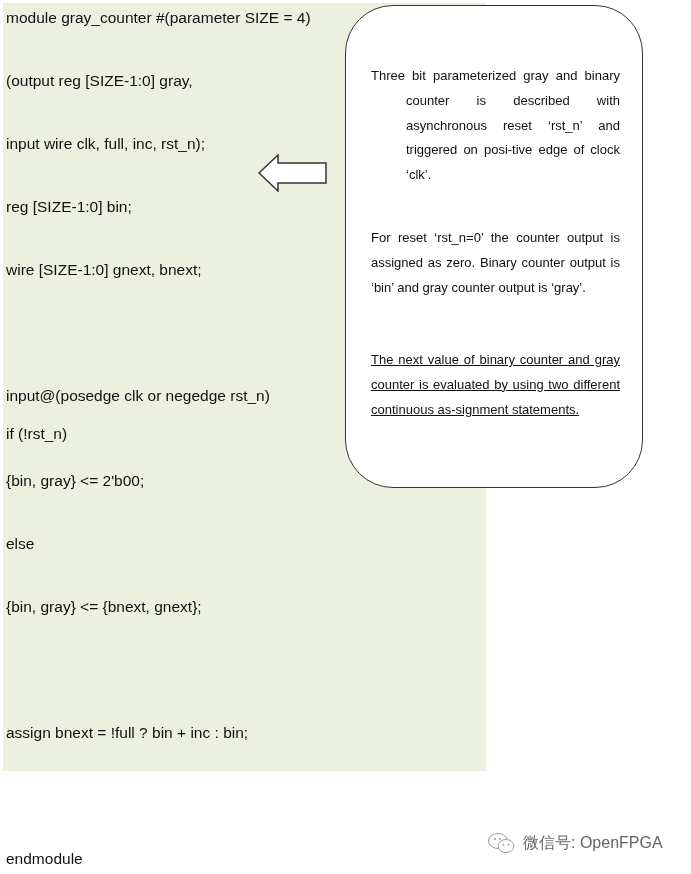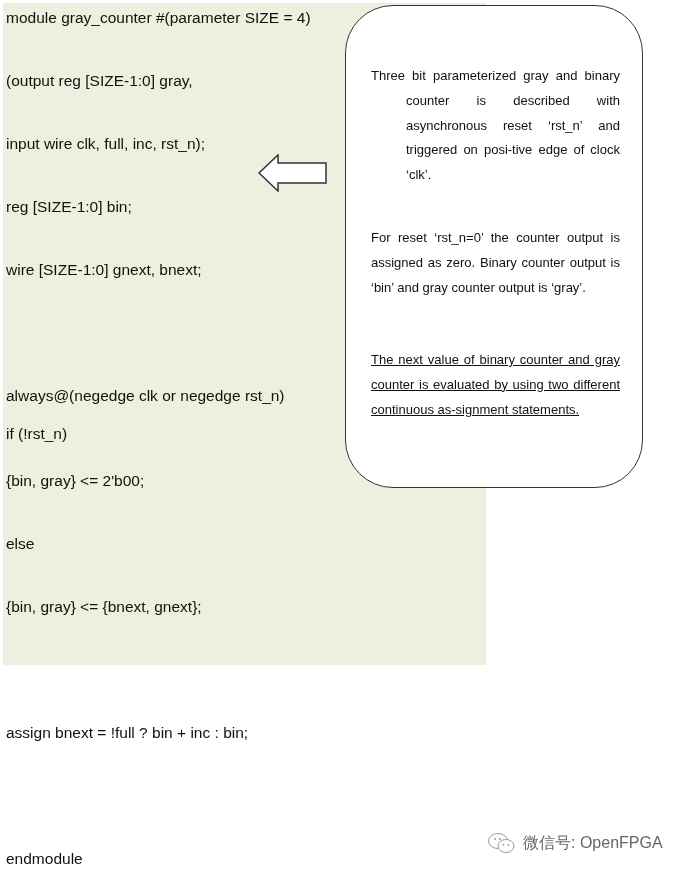--- a/index.html
+++ b/index.html
@@ -1,18 +1,18 @@
 <!DOCTYPE html>
 <html><head>
   <meta charset="utf-8">
   <style>
     html, body { margin: 0; padding: 0; background: #ffffff; }
     body { width: 691px; height: 874px; position: relative; overflow: hidden;
            font-family: "Liberation Sans", "DejaVu Sans", sans-serif; color: #111; }
-    .code-panel { position: absolute; left: 3px; top: 3px; width: 483px; height: 662px;
+    .code-panel { position: absolute; left: 3px; top: 3px; width: 483px; height: 768px;
                   background: #ebf1de; }
     .code-line { position: absolute; left: 3px; font-size: 15.5px; white-space: pre; color: #111;
                  line-height: 18px; }
     .callout { position: absolute; left: 345px; top: 5px; width: 298px; height: 483px;
                background: #ffffff; border: 1.5px solid #333; border-radius: 48px; box-sizing: border-box; }
     .para { position: absolute; left: 25px; width: 249px; font-size: 13px; line-height: 24.8px;
             text-align: justify; color: #111; margin: 0; }
     .para.hang { text-indent: -35px; padding-left: 35px; width: 214px; }
     .arrow { position: absolute; left: 258px; top: 154px; width: 70px; height: 38px; }
     .watermark { position: absolute; left: 487px; top: 830px; height: 24px; display: flex;
@@ -21,21 +21,21 @@
   </style>
 </head>
 <body>
 
 <div class="code-panel">
   <div class="code-line" style="top:6px">module gray_counter #(parameter SIZE = 4)</div>
   <div class="code-line" style="top:69px">(output reg [SIZE-1:0] gray,</div>
   <div class="code-line" style="top:132px">input wire clk, full, inc, rst_n);</div>
   <div class="code-line" style="top:195px">reg [SIZE-1:0] bin;</div>
   <div class="code-line" style="top:258px">wire [SIZE-1:0] gnext, bnext;</div>
-  <div class="code-line" style="top:384px">always@(negedge clk or negedge rst_n)</div>
+  <div class="code-line" style="top:384px">input@(posedge clk or negedge rst_n)</div>
   <div class="code-line" style="top:422px">if (!rst_n)</div>
   <div class="code-line" style="top:469px">{bin, gray} &lt;= 2'b00;</div>
   <div class="code-line" style="top:532px">else</div>
   <div class="code-line" style="top:721px">assign bnext = !full ? bin + inc : bin;</div>
   <div class="code-line" style="top:595px">{bin, gray} &lt;= {bnext, gnext};</div>
   <div class="code-line" style="top:847px">endmodule</div>
 </div>
 
 <div class="arrow">
   <svg width="70" height="38" viewBox="0 0 70 38">

